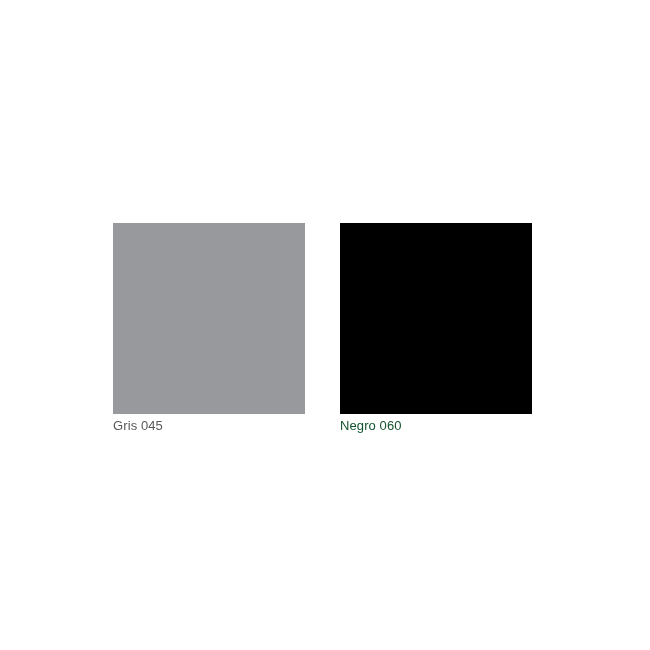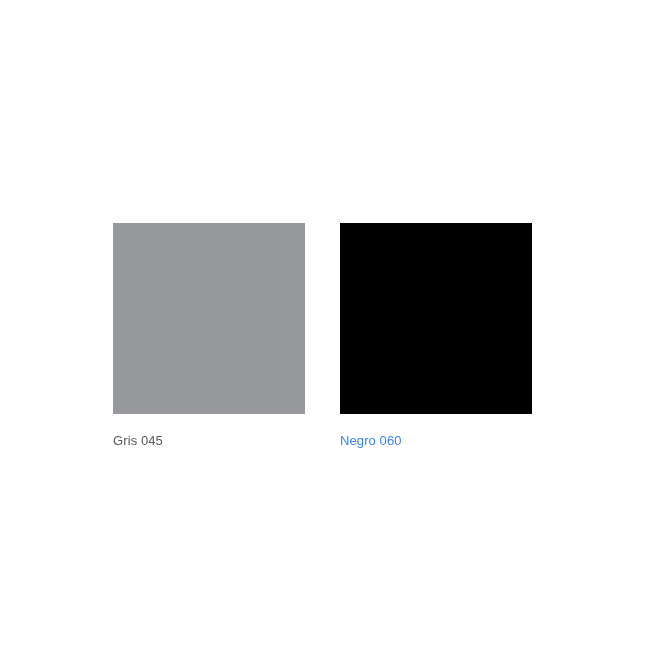--- a/index.html
+++ b/index.html
@@ -43,21 +43,21 @@
 
   .swatch-chip {
     width: 192px;
     height: 191px;
     display: block;
     line-height: 0;
     font-size: 0;
   }
 
   .swatch-label {
-    margin-top: 20px;
+    margin-top: 5px;
     font-family: "Liberation Sans", "DejaVu Sans", sans-serif;
     font-size: 13px;
     line-height: 14px;
     letter-spacing: 0.1px;
     color: #58585a;
     white-space: nowrap;
     -webkit-font-smoothing: antialiased;
   }
 </style>
 </head>
@@ -67,17 +67,17 @@
 
   <div id="swatch-row">
 
     <div class="swatch-item">
       <div class="swatch-chip" style="background-color: rgb(151, 153, 156);"></div>
       <div class="swatch-label" style="color: rgb(88, 88, 90);">Gris 045</div>
     </div>
 
     <div class="swatch-item">
       <div class="swatch-chip" style="background-color: rgb(0, 0, 0);"></div>
-      <div class="swatch-label" style="color: #3b82f6;">Negro 060</div>
+      <div class="swatch-label" style="color: #14532d;">Negro 060</div>
     </div>
 
   </div>
 </div>
 
 </body></html>

